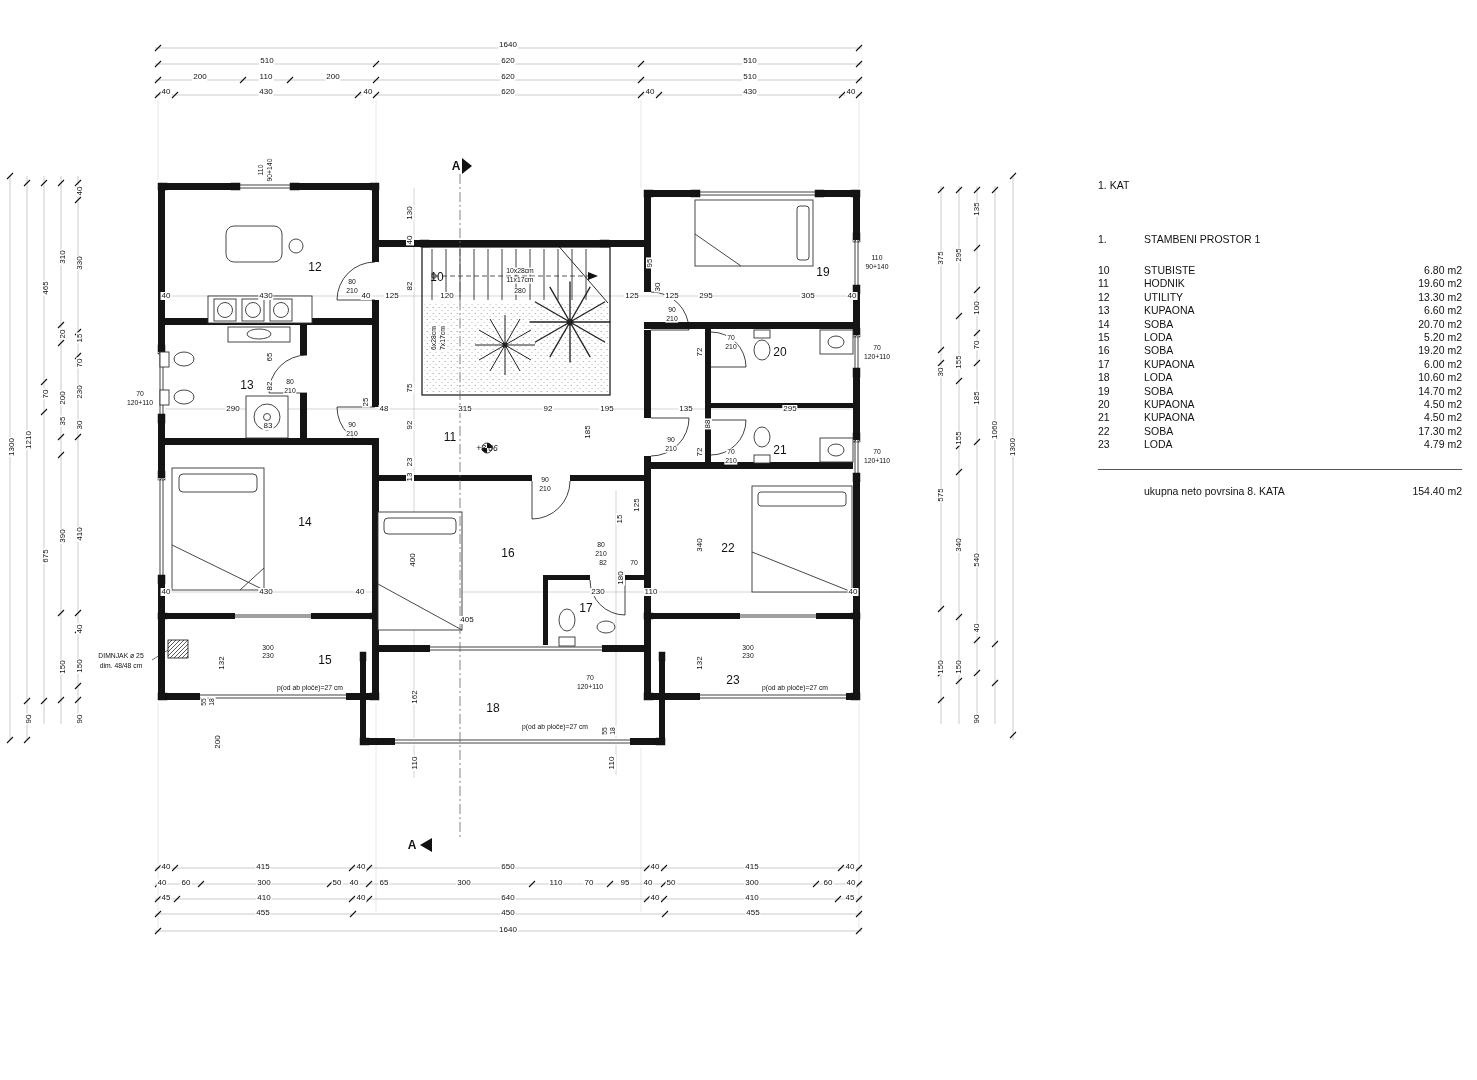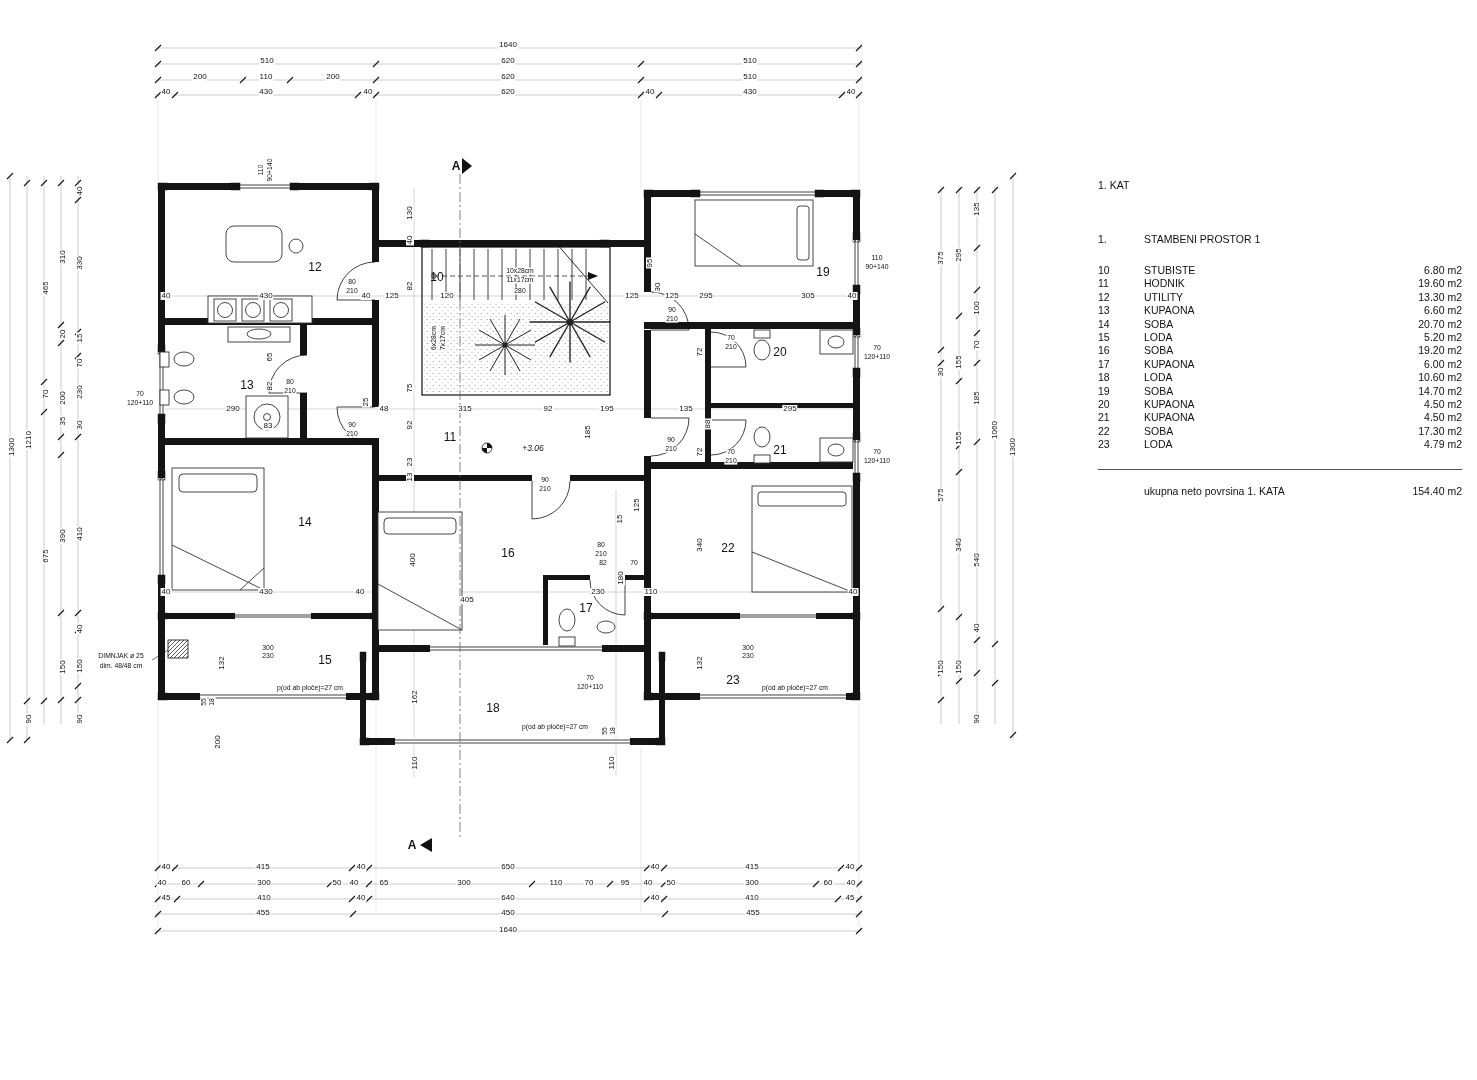--- a/index.html
+++ b/index.html
@@ -413,21 +413,21 @@
       <div class="lbl" style="left: 548px; top: 409px;">92</div>
       <div class="lbl" style="left: 607px; top: 409px;">195</div>
       <div class="lbl" style="left: 686px; top: 409px;">135</div>
       <div class="lbl" style="left: 790px; top: 409px;">295</div>
       <div class="lbl rot" style="left: 270px; top: 357px;">65</div>
       <div class="lbl rot" style="left: 270px; top: 386px;">82</div>
       <div class="lbl rot" style="left: 366px; top: 402px;">25</div>
       <div class="lbl rot" style="left: 708px; top: 424px;">88</div>
       <div class="lbl rot" style="left: 588px; top: 432px;">185</div>
       <div class="lbl" style="left: 266px; top: 592px;">430</div>
-      <div class="lbl" style="left: 467px; top: 600px;">405</div>
+      <div class="lbl" style="left: 467px; top: 620px;">405</div>
       <div class="lbl" style="left: 598px; top: 592px;">230</div>
       <div class="lbl" style="left: 166px; top: 592px;">40</div>
       <div class="lbl" style="left: 360px; top: 592px;">40</div>
       <div class="lbl" style="left: 651px; top: 592px;">110</div>
       <div class="lbl" style="left: 853px; top: 592px;">40</div>
       <div class="lbl rot" style="left: 413px; top: 560px;">400</div>
       <div class="lbl rot" style="left: 700px; top: 545px;">340</div>
       <div class="lbl rot" style="left: 621px; top: 578px;">180</div>
       <div class="lbl sm" style="left: 603px; top: 563px;">82</div>
       <div class="lbl sm" style="left: 634px; top: 563px;">70</div>
@@ -447,21 +447,21 @@
       <div class="lbl rot sm" style="left: 212px; top: 702px;">18</div>
       <div class="lbl rot sm" style="left: 605px; top: 731px;">55</div>
       <div class="lbl rot sm" style="left: 613px; top: 731px;">18</div>
       <div class="lbl rot" style="left: 700px; top: 352px;">72</div>
       <div class="lbl rot" style="left: 700px; top: 452px;">72</div>
       <div class="lbl sm" style="left: 520px; top: 271px;">10x28cm</div>
       <div class="lbl sm" style="left: 520px; top: 280px;">11x17cm</div>
       <div class="lbl sm" style="left: 520px; top: 291px;">280</div>
       <div class="lbl rot sm" style="left: 434px; top: 338px;">6x28cm</div>
       <div class="lbl rot sm" style="left: 443px; top: 338px;">7x17cm</div>
-      <div class="lbl lvl" style="left: 533px; top: 448px; font-style: italic;">+3.06</div>
+      <div class="lbl lvl" style="left: 487px; top: 448px; font-style: italic;">+3.06</div>
       <div class="lbl sec" style="left: 456px; top: 166px;">A</div>
       <div class="lbl sec" style="left: 412px; top: 845px;">A</div>
       <div class="lbl sm" style="left: 310px; top: 688px;">p(od ab ploče)=27 cm</div>
       <div class="lbl sm" style="left: 555px; top: 727px;">p(od ab ploče)=27 cm</div>
       <div class="lbl sm" style="left: 795px; top: 688px;">p(od ab ploče)=27 cm</div>
       <div class="lbl sm" style="left: 121px; top: 656px;">DIMNJAK ø 25</div>
       <div class="lbl sm" style="left: 121px; top: 666px;">dim. 48/48 cm</div>
       <div class="lbl room" style="left: 437px; top: 277px;">10</div>
       <div class="lbl room" style="left: 450px; top: 437px;">11</div>
       <div class="lbl room" style="left: 315px; top: 267px;">12</div>
@@ -550,18 +550,18 @@
       <span class="name">SOBA</span>
       <span class="area">17.30 m2</span>
     </div>
         <div class="legend-row">
       <span class="num">23</span>
       <span class="name">LODA</span>
       <span class="area">4.79 m2</span>
     </div>
       </div>
     <div class="legend-total">
-      <span class="name">ukupna neto povrsina 1. KATA</span>
+      <span class="name">ukupna neto povrsina 8. KATA</span>
       <span class="area">154.40 m2</span>
     </div>
   </div>
 
 </div>
 
 </body></html>

